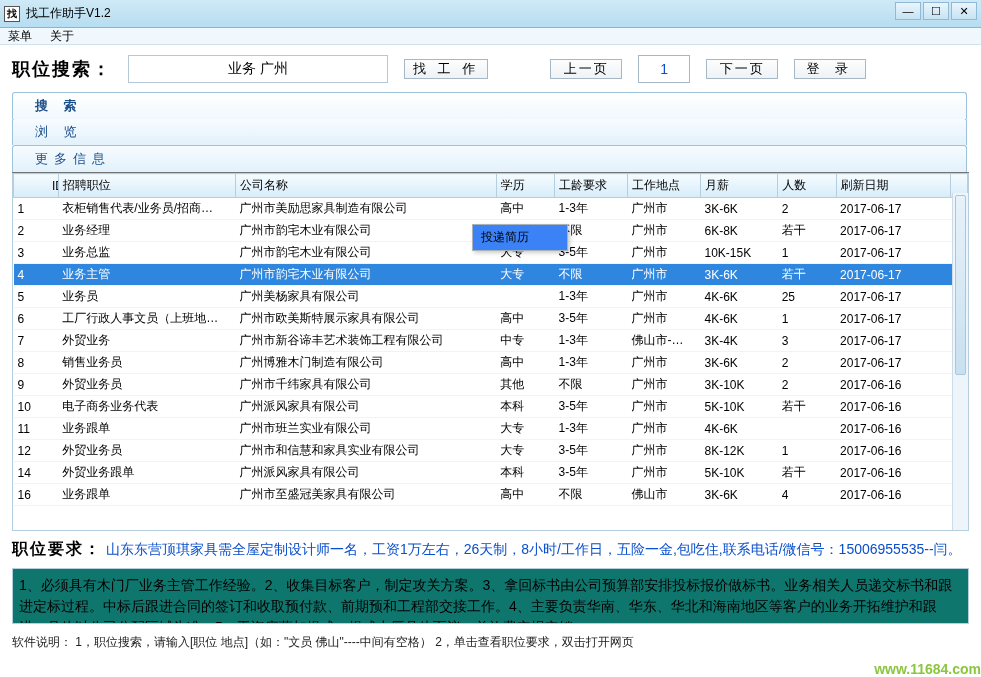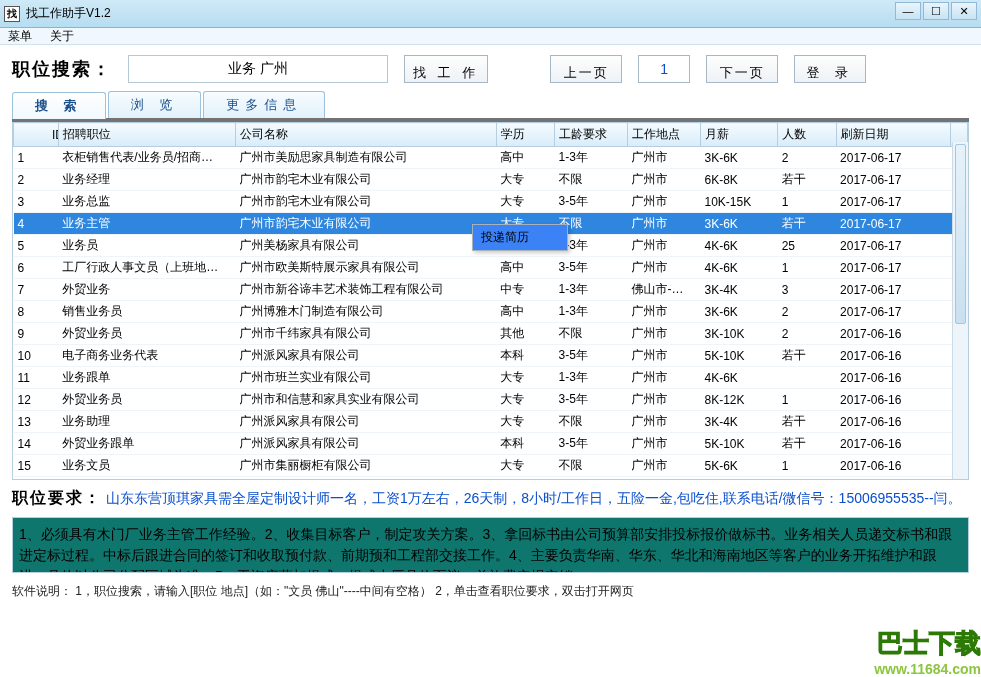--- a/index.html
+++ b/index.html
@@ -78,42 +78,43 @@
   }
   .searchinput {
     width: 260px;
     height: 28px;
     border: 1px solid #b5c8d6;
     padding: 0 0;
     font-size: 14px;
     text-align: center;
   }
   .btn {
-    height: 28px;
+    height: 20px;
     min-width: 82px;
     border: 1px solid #a6b8c5;
     background: linear-gradient(#fdfdfd,#eef2f6);
     cursor: pointer;
     font-size: 13px;
     letter-spacing: 4px;
-    padding: 8px 8px;
+    padding: 0 8px;
   }
   .pagebox {
     width: 52px;
     height: 28px;
     border: 1px solid #a6b8c5;
     color: #0a4fcc;
     text-align: center;
     font-size: 14px;
     background: #fff;
   }
   
   .tabstrip {
     display: flex;
-    border-bottom: 4px solid #737373;
+    border-bottom: 1px solid #737373;
+    flex-direction: column;
   }
   .tab {
     padding: 4px 22px;
     border: 1px solid #9cc2dc;
     border-bottom: none;
     margin-right: 2px;
     background: linear-gradient(#f7fcff,#e2f1fb);
     cursor: pointer;
     font-size: 13px;
     color: #1b4f8a;
@@ -430,52 +431,28 @@
             <td>广州市和信慧和家具实业有限公司</td>
             <td>大专</td>
             <td>3-5年</td>
             <td>广州市</td>
             <td>8K-12K</td>
             <td>1</td>
             <td>2017-06-16</td>
             <td></td>
           </tr>
           <tr>
-            <td>13</td>
-            <td>业务助理</td>
-            <td>广州派风家具有限公司</td>
-            <td>大专</td>
-            <td>不限</td>
-            <td>广州市</td>
-            <td>3K-4K</td>
-            <td>若干</td>
-            <td>2017-06-16</td>
-            <td></td>
-          </tr>
-          <tr>
             <td>14</td>
             <td>外贸业务跟单</td>
             <td>广州派风家具有限公司</td>
             <td>本科</td>
             <td>3-5年</td>
             <td>广州市</td>
             <td>5K-10K</td>
             <td>若干</td>
-            <td>2017-06-16</td>
-            <td></td>
-          </tr>
-          <tr>
-            <td>15</td>
-            <td>业务文员</td>
-            <td>广州市集丽橱柜有限公司</td>
-            <td>大专</td>
-            <td>不限</td>
-            <td>广州市</td>
-            <td>5K-6K</td>
-            <td>1</td>
             <td>2017-06-16</td>
             <td></td>
           </tr>
           <tr>
             <td>16</td>
             <td>业务跟单</td>
             <td>广州市至盛冠美家具有限公司</td>
             <td>高中</td>
             <td>不限</td>
             <td>佛山市</td>
@@ -501,15 +478,14 @@
   </div>
 
   <div class="bottomhelp">软件说明：  1，职位搜索，请输入[职位 地点]（如："文员 佛山"----中间有空格）    2，单击查看职位要求，双击打开网页</div>
 </div>
 
 <div class="ctxmenu">
   <div class="item">投递简历</div>
 </div>
 
 <div class="watermark">
-  <div class="wm-cn">巴士下载</div>
   <div class="wm-url">www.11684.com</div>
 </div>
 
 </body></html>

